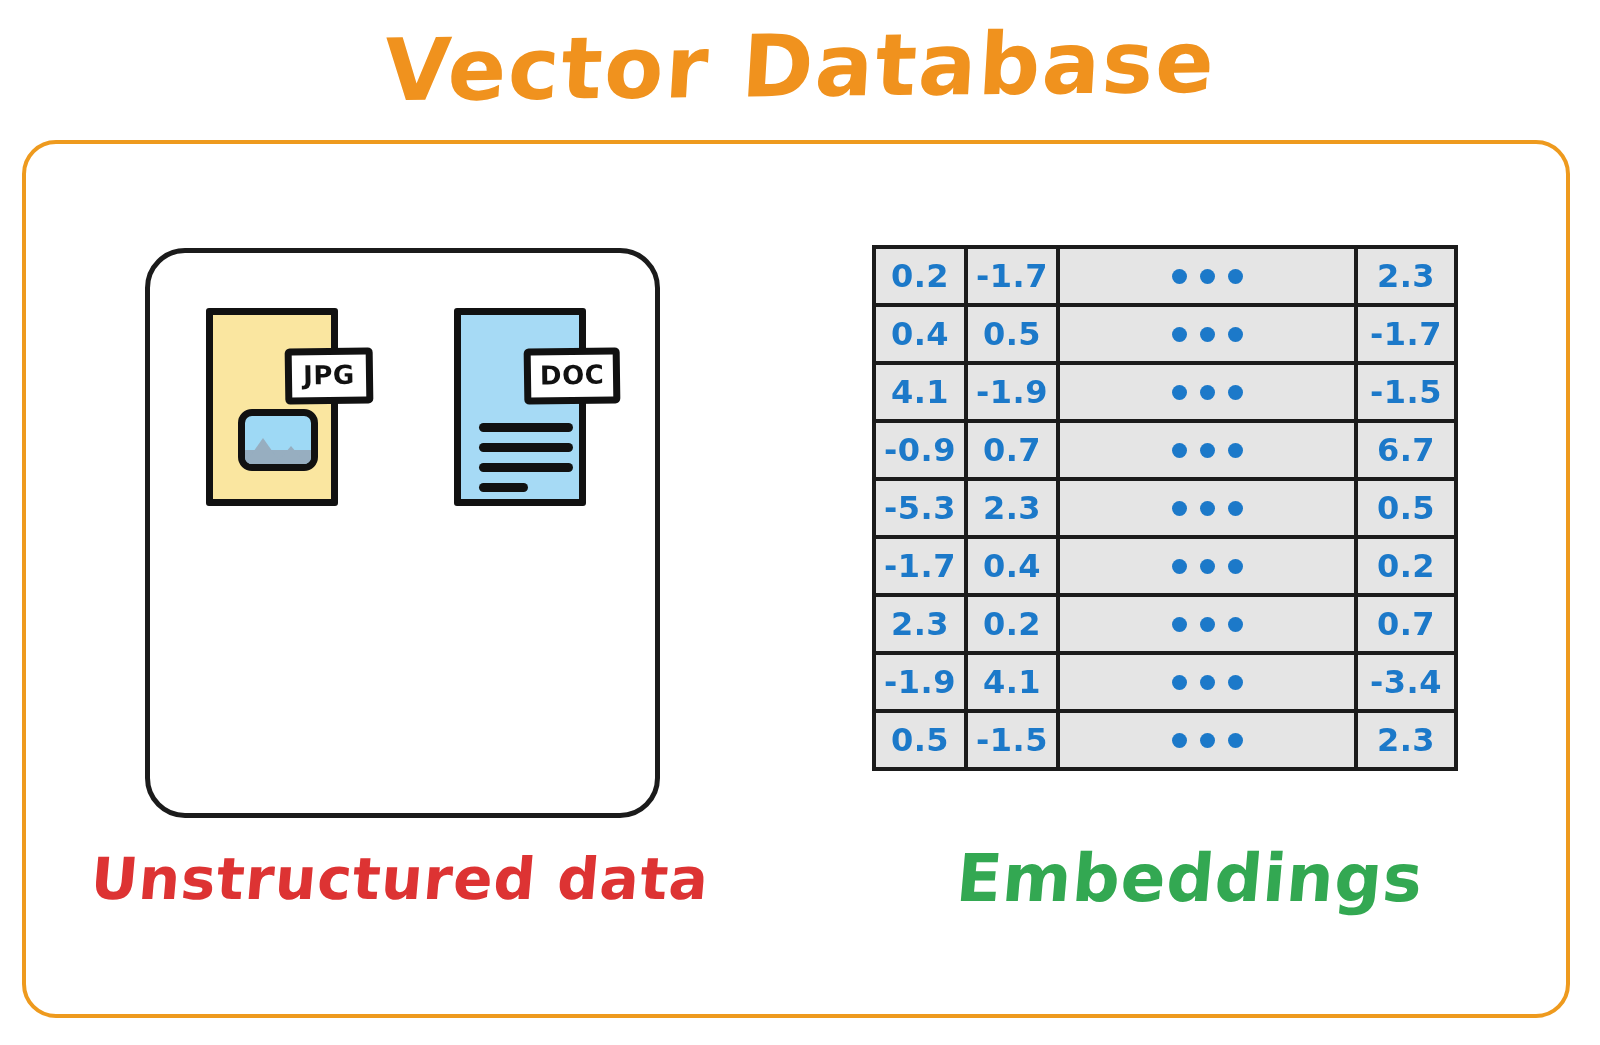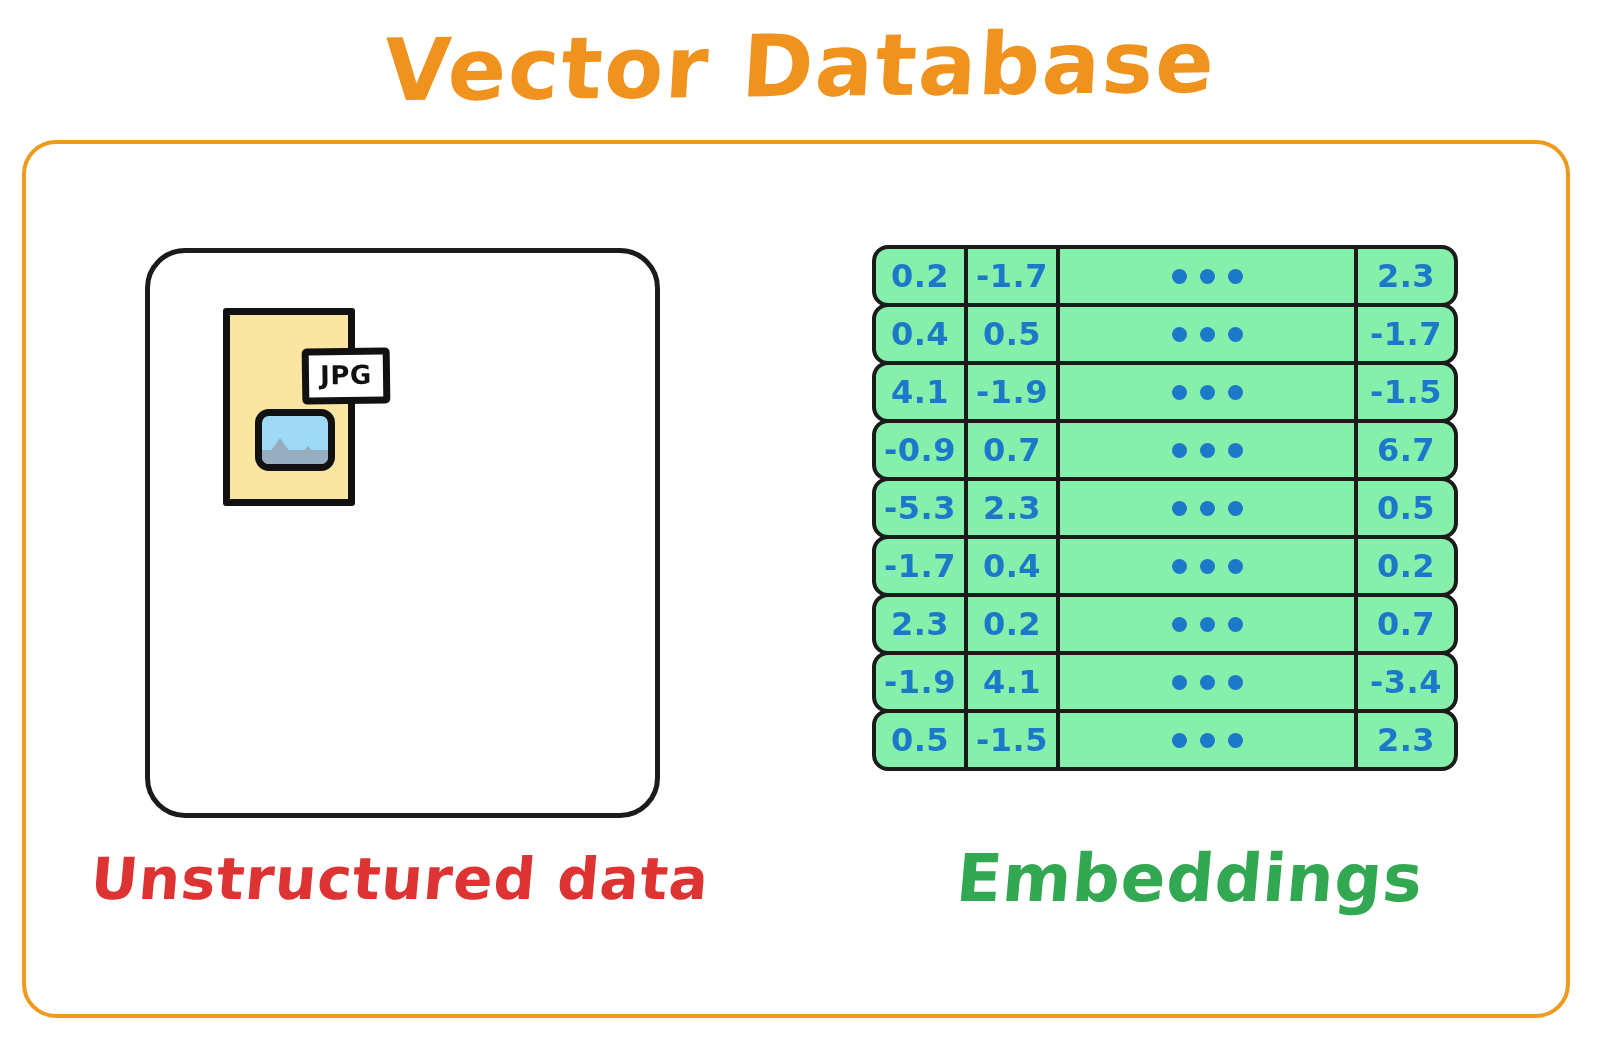--- a/index.html
+++ b/index.html
@@ -49,21 +49,21 @@
     left: 145px;
     top: 248px;
     width: 515px;
     height: 570px;
     border: 5px solid #1b1b1b;
     border-radius: 40px;
     box-sizing: border-box;
   }
   .files-grid {
     position: absolute;
-    left: 162px;
+    left: 145px;
     top: 248px;
     width: 515px;
     height: 570px;
     display: grid;
     grid-template-columns: 1fr 1fr;
     grid-template-rows: 1fr 1fr;
     align-items: center;
     justify-items: center;
     box-sizing: border-box;
     padding: 34px 10px;
@@ -249,23 +249,23 @@
   .emb-table {
     position: absolute;
     left: 872px;
     top: 245px;
     width: 586px;
   }
   .emb-row {
     display: flex;
     height: 62px;
     border: 4px solid #1b1b1b;
-    border-radius: 16px;
-    box-sizing: border-box;
-    background: #86efac;
+    border-radius: 0;
+    box-sizing: border-box;
+    background: #e5e5e5;
     margin-bottom: -4px;
     position: relative;
   }
   .emb-cell {
     display: flex;
     align-items: center;
     justify-content: center;
     box-sizing: border-box;
     font-size: 32px;
     font-weight: 600;
@@ -304,20 +304,32 @@
     <div class="sheet" style="background:#FAE6A0;">
       <div class="glyph-image">
         <div class="base"></div>
         <div class="mtn"></div>
         <div class="mtn2"></div>
       </div>
     </div>
     <div class="ext-tag">JPG</div>
   </div>
 
+  <div class="file">
+    <div class="sheet-back" style="background:#A6DAF5;"></div>
+    <div class="sheet" style="background:#A6DAF5;">
+      <div class="glyph-lines">
+        <div class="ln"></div>
+        <div class="ln"></div>
+        <div class="ln"></div>
+        <div class="ln short"></div>
+      </div>
+    </div>
+    <div class="ext-tag">DOC</div>
+  </div>
 
 
 
 </div>
 
 <div class="label-left">Unstructured data</div>
 
 <div class="emb-table" id="emb-table">
     <div class="emb-row" style="z-index: 9;">
       <div class="emb-cell c0">0.2</div>

